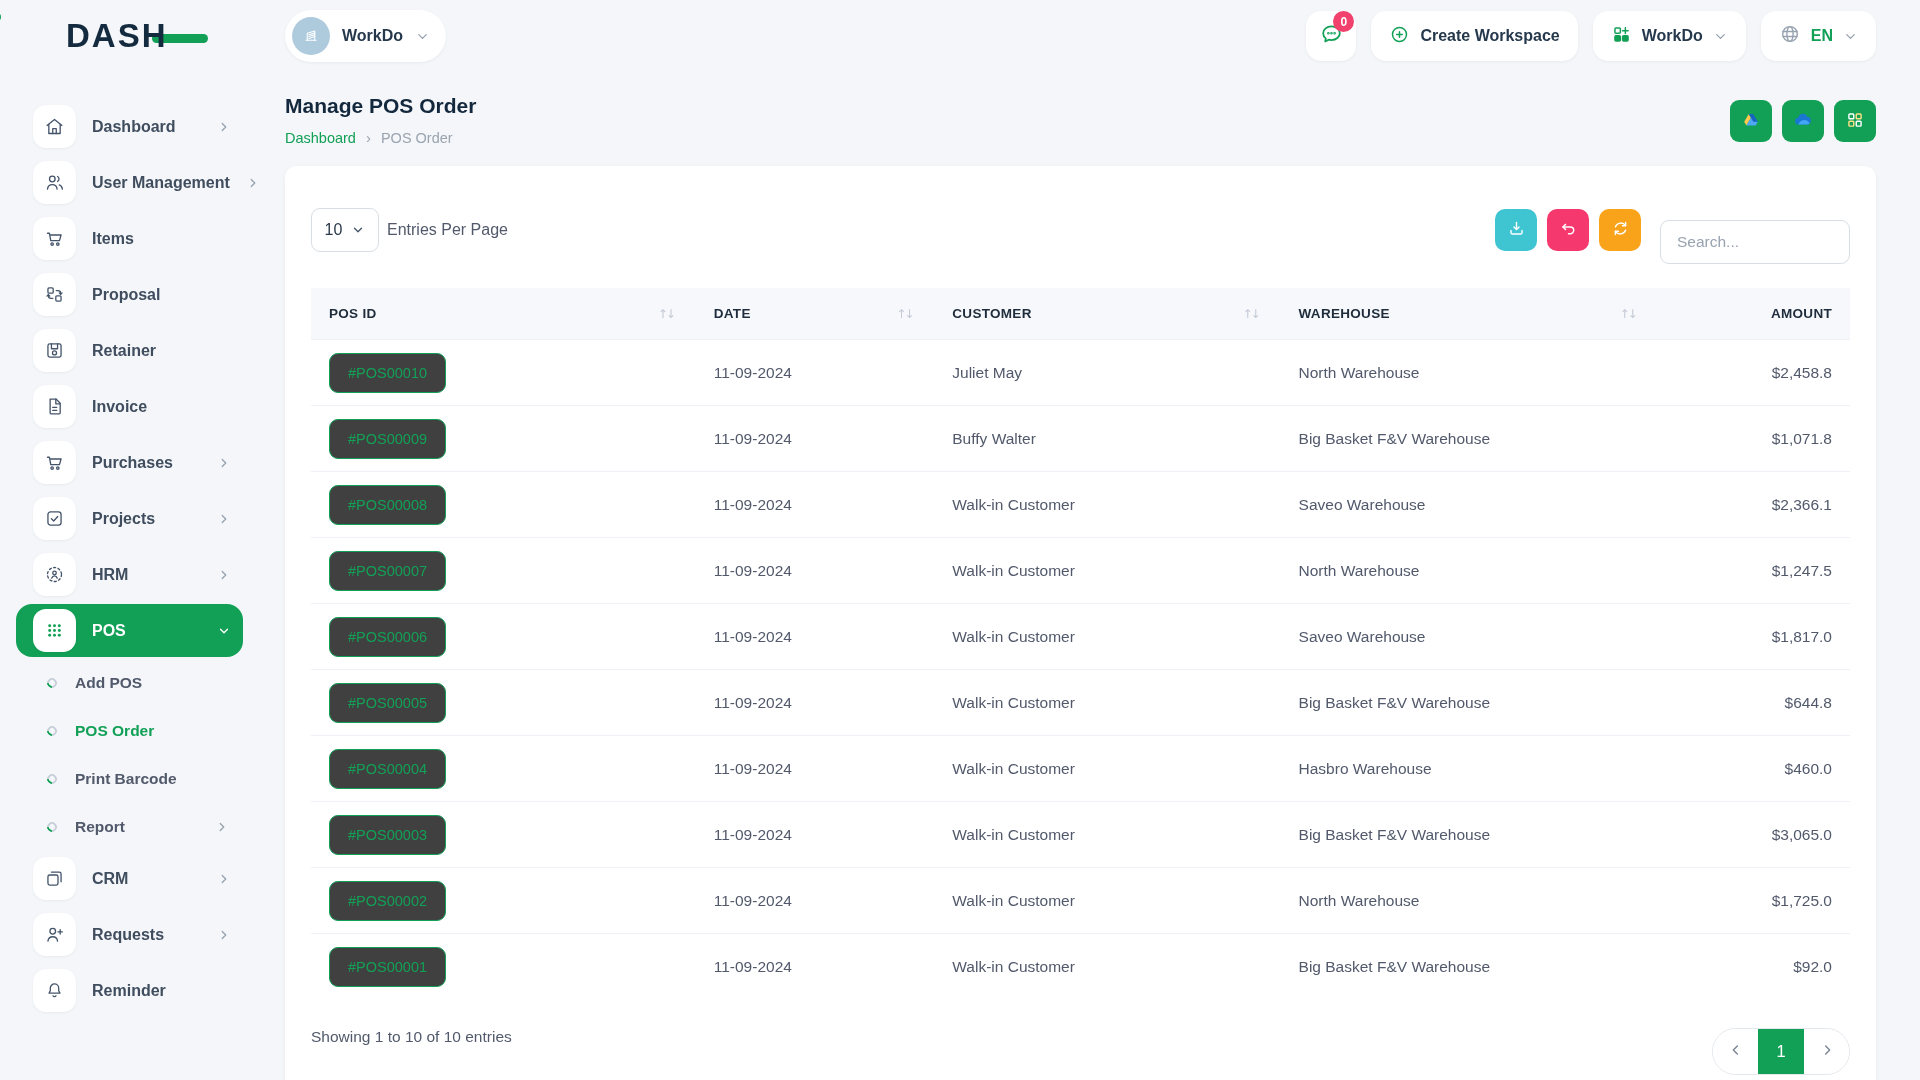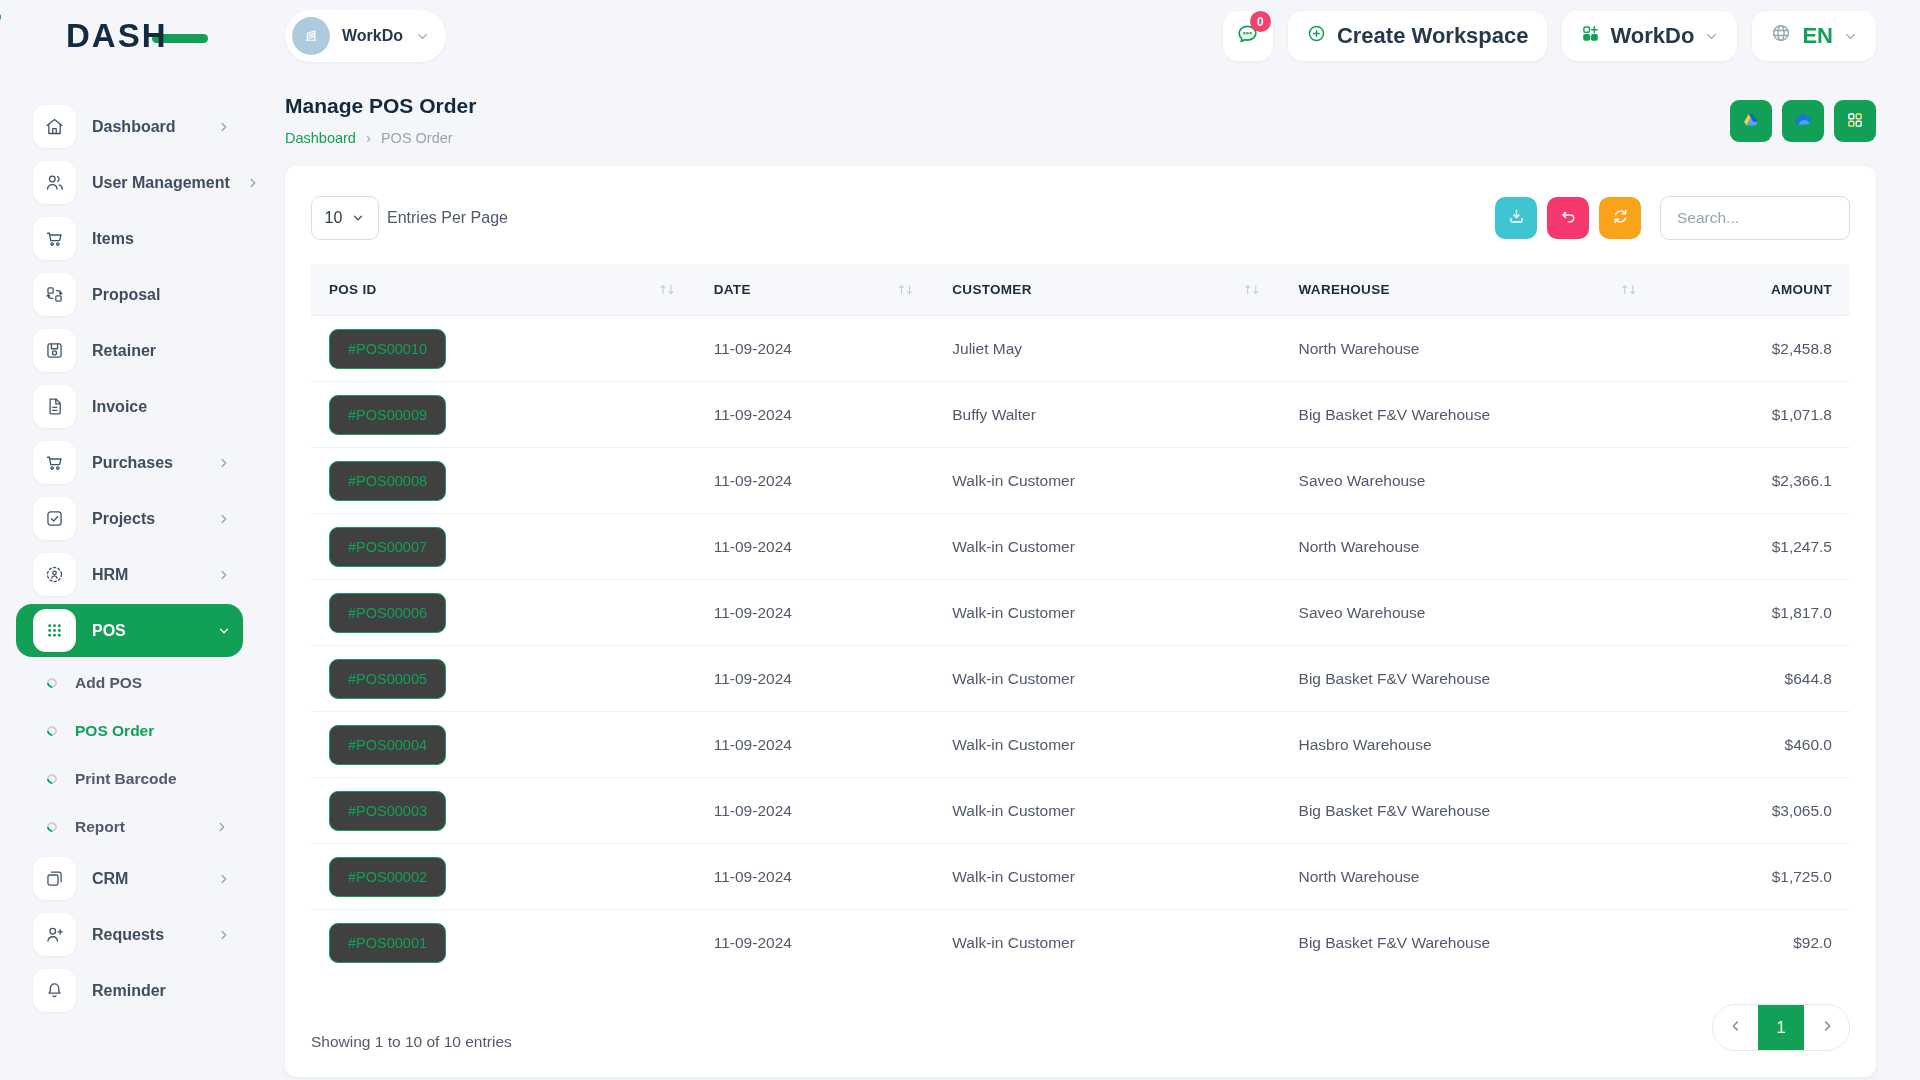--- a/index.html
+++ b/index.html
@@ -23,21 +23,21 @@
   .ws-avatar { width:38px; height:38px; border-radius:50%; background:#AECBDE;
     display:flex; align-items:center; justify-content:center; }
 
   .topbar-right { margin-left:auto; display:flex; align-items:center; gap:15px; }
   .icon-card { position:relative; width:50px; height:50px; border:none; border-radius:15px; background:#fff;
     display:flex; align-items:center; justify-content:center; box-shadow:0 1px 3px rgba(20,40,60,.06); cursor:pointer; }
   .badge { position:absolute; top:0px; right:2px; min-width:21px; height:21px; padding:0 5px; border-radius:11px;
     background:#F1416C; color:#fff; font-size:12px; font-weight:700;
     display:flex; align-items:center; justify-content:center; }
   .pill { height:50px; border:none; border-radius:15px; background:#fff; display:flex; align-items:center; gap:10px;
-    padding:0 18px; font-size:22px; font-weight:600; color:#25384C;
+    padding:0 18px; font-size:16px; font-weight:600; color:#25384C;
     box-shadow:0 1px 3px rgba(20,40,60,.06); cursor:pointer; }
   .lang { color:#12A056; font-weight:700; }
   .chev-sm { display:flex; color:#97A1AE; }
 
   
   .layout { display:flex; }
   .sidebar { width:255px; flex-shrink:0; padding:28px 12px 0 16px; }
   .nav-item { height:53px; display:flex; align-items:center; gap:16px; padding:0 12px 0 17px;
     margin-bottom:3px; border-radius:16px; cursor:pointer; }
   .nav-ic { width:43px; height:43px; flex-shrink:0; background:#fff; border-radius:13px;
@@ -74,37 +74,37 @@
   .select { width:68px; height:44px; background:#fff; border:1px solid #D9DEE4; border-radius:9px;
     display:flex; align-items:center; justify-content:center; gap:9px; font-size:16px; color:#2B3A4A; cursor:pointer; }
   .entries-label { margin-left:8px; font-size:16px; color:#51596B; }
   .toolbar-right { margin-left:auto; display:flex; align-items:center; gap:10px; }
   .tb-btn { width:42px; height:42px; border:none; border-radius:10px;
     display:flex; align-items:center; justify-content:center; cursor:pointer; }
   .tb-download { background:#3FC5D2; }
   .tb-undo { background:#F5396F; }
   .tb-refresh { background:#F9A31A; }
   .search { width:190px; height:44px; margin-left:9px; background:#fff; border:1px solid #D9DEE4;
-    border-radius:9px; padding:0 16px; font-size:15.5px; color:#51596B; outline:none; }
+    border-radius:9px; padding:0 16px; font-size:15.5px; color:#51596B; outline:none;margin-top:24px; }
   .search::placeholder { color:#98A2B0; }
 
   table.grid { width:100%; border-collapse:collapse; margin-top:24px; }
   .grid thead th { background:#F6F8FB; padding:18px; font-size:13.5px; font-weight:700;
     color:#1E2C3C; text-transform:uppercase; letter-spacing:.3px; text-align:left; }
   .th-wrap { display:flex; align-items:center; justify-content:space-between; }
   .sort { color:#C3CAD5; font-size:12px; font-weight:400; letter-spacing:-2px; padding-right:4px;
     font-family:"DejaVu Sans", sans-serif; }
   .grid th.c1 { width:25%; } .grid th.c2 { width:15.5%; } .grid th.c3 { width:22.5%; }
   .grid th.c4 { width:24.5%; } .grid th.c5 { width:12.5%; text-align:right; }
   .grid tbody td { height:66px; padding:12px 18px; font-size:15.5px; color:#51596B; border-top:1px solid #EEF1F5; }
   .amount { text-align:right; }
   .pos-pill { display:inline-block; background:#404040; border:1px solid #12A056; color:#12A056;
     border-radius:9px; padding:11px 18px; font-size:14.5px; cursor:pointer; }
 
-  .table-footer { display:flex; align-items:flex-end; justify-content:space-between; margin-top:28px; }
+  .table-footer { display:flex; align-items:flex-start; justify-content:space-between; margin-top:28px; }
   .showing { font-size:15.5px; color:#51596B; }
   .pagination { display:flex; height:47px; border:1px solid #E2E7EC; border-radius:24px; overflow:hidden; background:#fff; }
   .pg-btn { width:45px; border:none; background:#fff; display:flex; align-items:center; justify-content:center;
     color:#7C8696; cursor:pointer; }
   .pg-current { width:46px; border:none; background:#12A056; color:#fff; font-size:16.5px;
     display:flex; align-items:center; justify-content:center; cursor:pointer; }
 </style>
 </head>
 <body>
 

